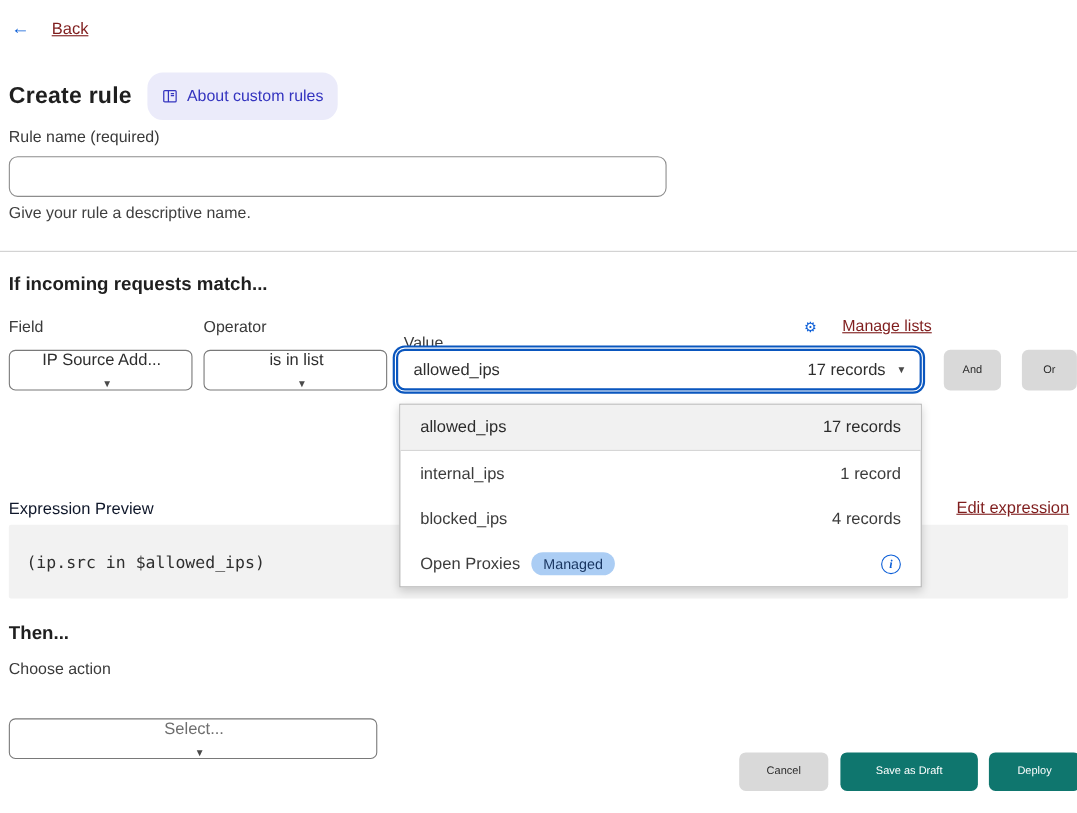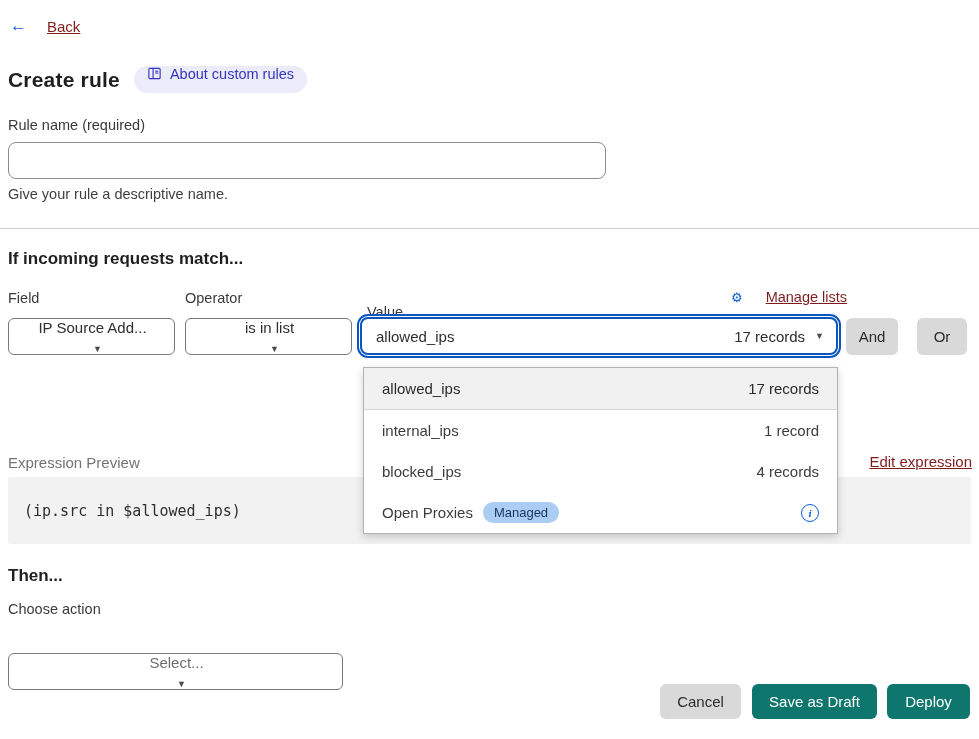--- a/index.html
+++ b/index.html
@@ -10,22 +10,22 @@
 
   a.link{color:#7f1d1d;text-decoration:underline;cursor:pointer;margin-left:18px;}
 
   
   .back{top:16px;left:10px;font-size:15px;display:flex;align-items:center;gap:2px;}
   .back .arrow{color:#0b5ed7;text-decoration:none;font-size:17px;}
 
   
   .title-row{top:66px;left:8px;display:flex;align-items:center;gap:14px;}
   .page-title{font-size:21px;font-weight:bold;color:#1f1f1f;letter-spacing:.2px;}
-  .about-badge{display:inline-flex;align-items:flex-start;gap:8px;background:#ebebfa;color:#3434bf;
-    border-radius:14px;height:27px;padding:0 13px;font-size:14.5px;cursor:pointer;}
+  .about-badge{display:inline-flex;align-items:center;gap:8px;background:#ebebfa;color:#3434bf;
+    border-radius:14px;height:43px;padding:0 13px;font-size:14.5px;cursor:pointer;}
   .about-badge svg{display:block;}
 
   
   .field-label{font-size:14.5px;color:#3a3a3a;}
   .rule-label{top:117px;left:8px;}
   .rule-input{top:142px;left:8px;width:572px;height:35px;border:1px solid #8d8d8d;border-radius:8px;
     font-size:15px;padding:0 12px;box-sizing:content-box;outline:none;}
   .rule-helper{top:186px;left:8px;font-size:14.5px;color:#3f3f3f;}
 
   .divider{top:228px;left:0;right:0;height:0;border-top:1px solid #cfcfcf;}
@@ -44,41 +44,41 @@
     cursor:pointer;box-sizing:border-box;flex-direction:column;}
   .caret{font-size:9px;color:#4a4a4a;margin-left:10px;}
   .sel-field{top:318px;left:8px;width:167px;}
   .sel-operator{top:318px;left:185px;width:167px;}
 
   .sel-value{top:317px;left:360px;width:478px;height:38px;border:2px solid #0a56be;border-radius:8px;
     box-shadow:0 0 0 1px #ffffff,0 0 0 3px #0a56be;background:#fff;display:flex;align-items:center;
     justify-content:space-between;padding:0 12px 0 14px;font-size:15px;color:#2e2e2e;box-sizing:border-box;cursor:pointer;}
   .sel-value .right{display:flex;align-items:center;color:#2e2e2e;}
 
-  .btn{border:none;border-radius:6px;font-size:15px;font-family:"Liberation Sans",sans-serif;
-    cursor:pointer;display:flex;align-items:center;justify-content:center;box-sizing:border-box;}
+  .btn{border:none;border-radius:6px;font-size:10px;font-family:"Liberation Sans",sans-serif;
+    cursor:pointer;display:flex;align-items:center;justify-content:center;box-sizing:border-box;margin-left:12px;}
   .btn-gray{background:#d9d9d9;color:#2b2b2b;}
   .btn-blue{background:#0f766e;color:#ffffff;}
   .btn-and{top:318px;left:846px;width:52px;height:37px;}
   .btn-or{top:318px;left:917px;width:50px;height:37px;}
 
   
   .menu{top:367px;left:363px;width:473px;background:#fff;border:1px solid #b3b3b3;
     box-shadow:0 3px 8px rgba(0,0,0,.18);z-index:10;}
   .menu-row{height:41px;display:flex;align-items:center;justify-content:space-between;
     padding:0 18px;font-size:15px;color:#3c3c3c;cursor:pointer;}
   .menu-row.selected{background:#f1f1f1;border-bottom:1px solid #d6d6d6;color:#2b2b2b;}
   .menu-row .left{display:flex;align-items:center;gap:10px;}
   .pill{background:#abcdf4;color:#17345f;border-radius:11px;padding:3px 11px;font-size:13px;}
   .info-icon{width:16px;height:16px;border:1.4px solid #0b5ed7;border-radius:50%;color:#0b5ed7;
     font-size:11px;display:flex;align-items:center;justify-content:center;font-family:"Liberation Serif",serif;
     font-style:italic;font-weight:bold;cursor:pointer;}
 
   
-  .expr-label{top:454px;left:8px;font-size:15px;color:#737373;}
+  .expr-label{top:454px;left:8px;font-size:15px;color:#0f172a;}
   .edit-expression{top:453px;right:7px;font-size:15px;}
   .expr-box{top:477px;left:8px;right:8px;height:67px;background:#f2f2f2;border-radius:2px;
     display:flex;align-items:center;padding:0 16px;box-sizing:border-box;}
   .expr-code{font-family:"DejaVu Sans Mono",monospace;font-size:15px;color:#2f2f2f;}
 
   
   .then-heading{top:566px;left:8px;}
   .action-label{top:601px;left:8px;}
   .sel-action{top:653px;left:8px;width:335px;color:#6e6e6e;}
   .sel-action .ph{color:#6e6e6e;}

